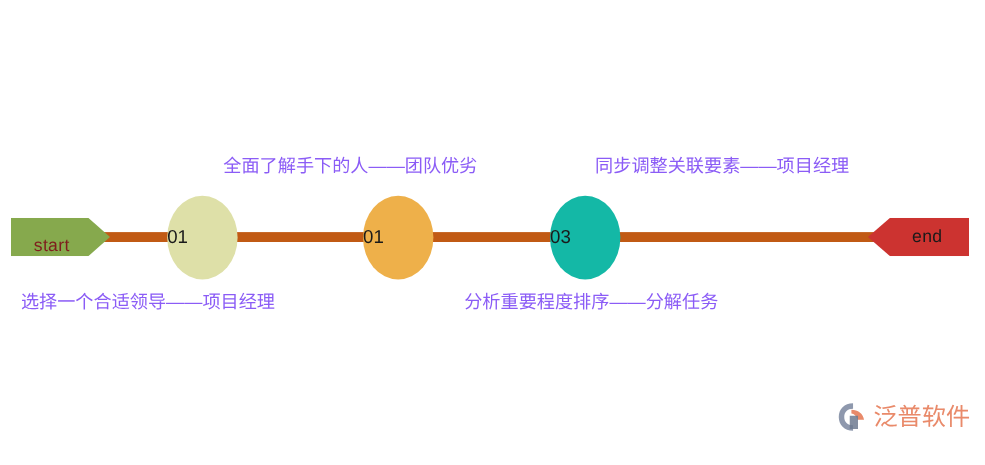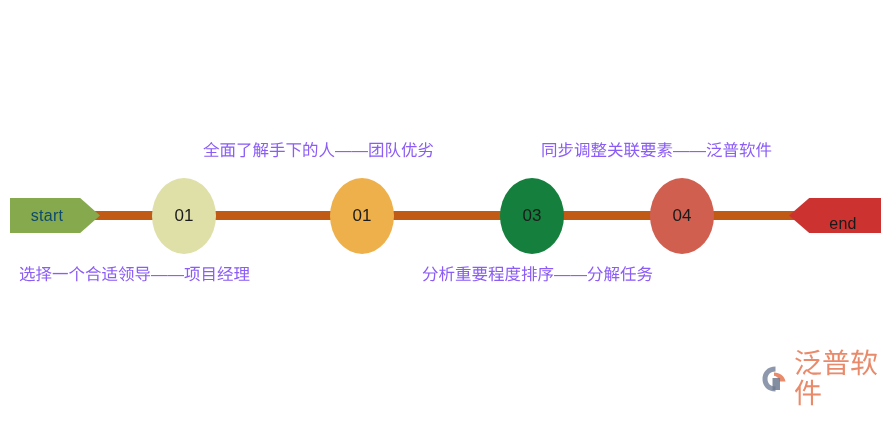--- a/index.html
+++ b/index.html
@@ -47,51 +47,51 @@
   .cap-start {
     left: 10px;
     width: 90px;
     background: #83a council;
   }
   .cap-start {
     background: #84a council;
   }
   .cap-start {
     background: #86a94d;
-    color: #0c4a6e;
+    color: #7f1d1d;
     padding-right: 16px;
     clip-path: polygon(0 0, 78% 0, 100% 50%, 78% 100%, 0 100%);
+    align-items: flex-end;
   }
   .cap-end {
     left: 789px;
     width: 92px;
     background: #cc3330;
     color: #1a1a1a;
     padding-left: 16px;
     clip-path: polygon(22% 0, 100% 0, 100% 100%, 22% 100%, 0 50%);
-    align-items: flex-end;
   }
 
   
   .node {
     position: absolute;
     top: 178px;
     width: 64px;
     height: 76px;
     border-radius: 50%;
     display: flex;
     align-items: center;
-    justify-content: center;
+    justify-content: flex-start;
     font-size: 17px;
     color: #1a1a1a;
     box-sizing: border-box;
   }
   .node-0 { left: 152px; background: #dee0a8; }
   .node-1 { left: 330px; background: #eeb04a; }
-  .node-2 { left: 500px; background: #15803d; }
+  .node-2 { left: 500px; background: #14b8a6; }
   .node-3 { left: 650px; background: #d15f4f; }
 
   
   .caption {
     position: absolute;
     font-size: 16.5px;
     color: #8b5cf6;
     white-space: nowrap;
     font-family: "Liberation Sans", "DejaVu Sans", sans-serif;
     font-weight: 500;
@@ -114,21 +114,21 @@
     align-items: center;
     height: 32px;
   }
   .logo-mark {
     width: 30px;
     height: 30px;
     flex: 0 0 30px;
     margin-right: 3px;
   }
   .logo-word {
-    font-size: 28px;
+    font-size: 22px;
     color: #e98a6a;
     letter-spacing: 0px;
     line-height: 30px;
     font-family: "Liberation Sans", "DejaVu Sans", sans-serif;
   }
   .logo-url {
     font-size: 13px;
     color: #9aa6bd;
     letter-spacing: 0.6px;
     margin-top: 1px;
@@ -149,30 +149,27 @@
 
   <div class="node node-0">
     <span>01</span>
   </div>
   <div class="node node-1">
     <span>01</span>
   </div>
   <div class="node node-2">
     <span>03</span>
   </div>
-  <div class="node node-3">
-    <span>04</span>
-  </div>
 
   <div class="cap cap-end">
     <span>end</span>
   </div>
 
   <div class="caption cap-top-0">全面了解手下的人——团队优劣</div>
-  <div class="caption cap-top-1">同步调整关联要素——泛普软件</div>
+  <div class="caption cap-top-1">同步调整关联要素——项目经理</div>
 
   <div class="caption cap-bot-0">选择一个合适领导——项目经理</div>
   <div class="caption cap-bot-1">分析重要程度排序——分解任务</div>
 
   <div class="logo">
     <div class="logo-row">
       <span class="logo-mark">
         <svg viewBox="0 0 30 30" width="30" height="30" aria-hidden="true">
           <path d="M14.5 2.5 C6.5 2.5 1.5 8 1.5 15 C1.5 22 6.5 27.5 14.5 27.5 L14.5 22.5 C9.5 22.5 6.5 19.5 6.5 15 C6.5 10.5 9.5 7.5 14.5 7.5 Z" fill="#8e98ad"></path>
           <path d="M13 8.5 C19 8.5 23.5 12 24.5 17.5 L18.5 17.5 C17.5 14 15.5 12 13 11.8 Z" fill="#e98a6a"></path>

